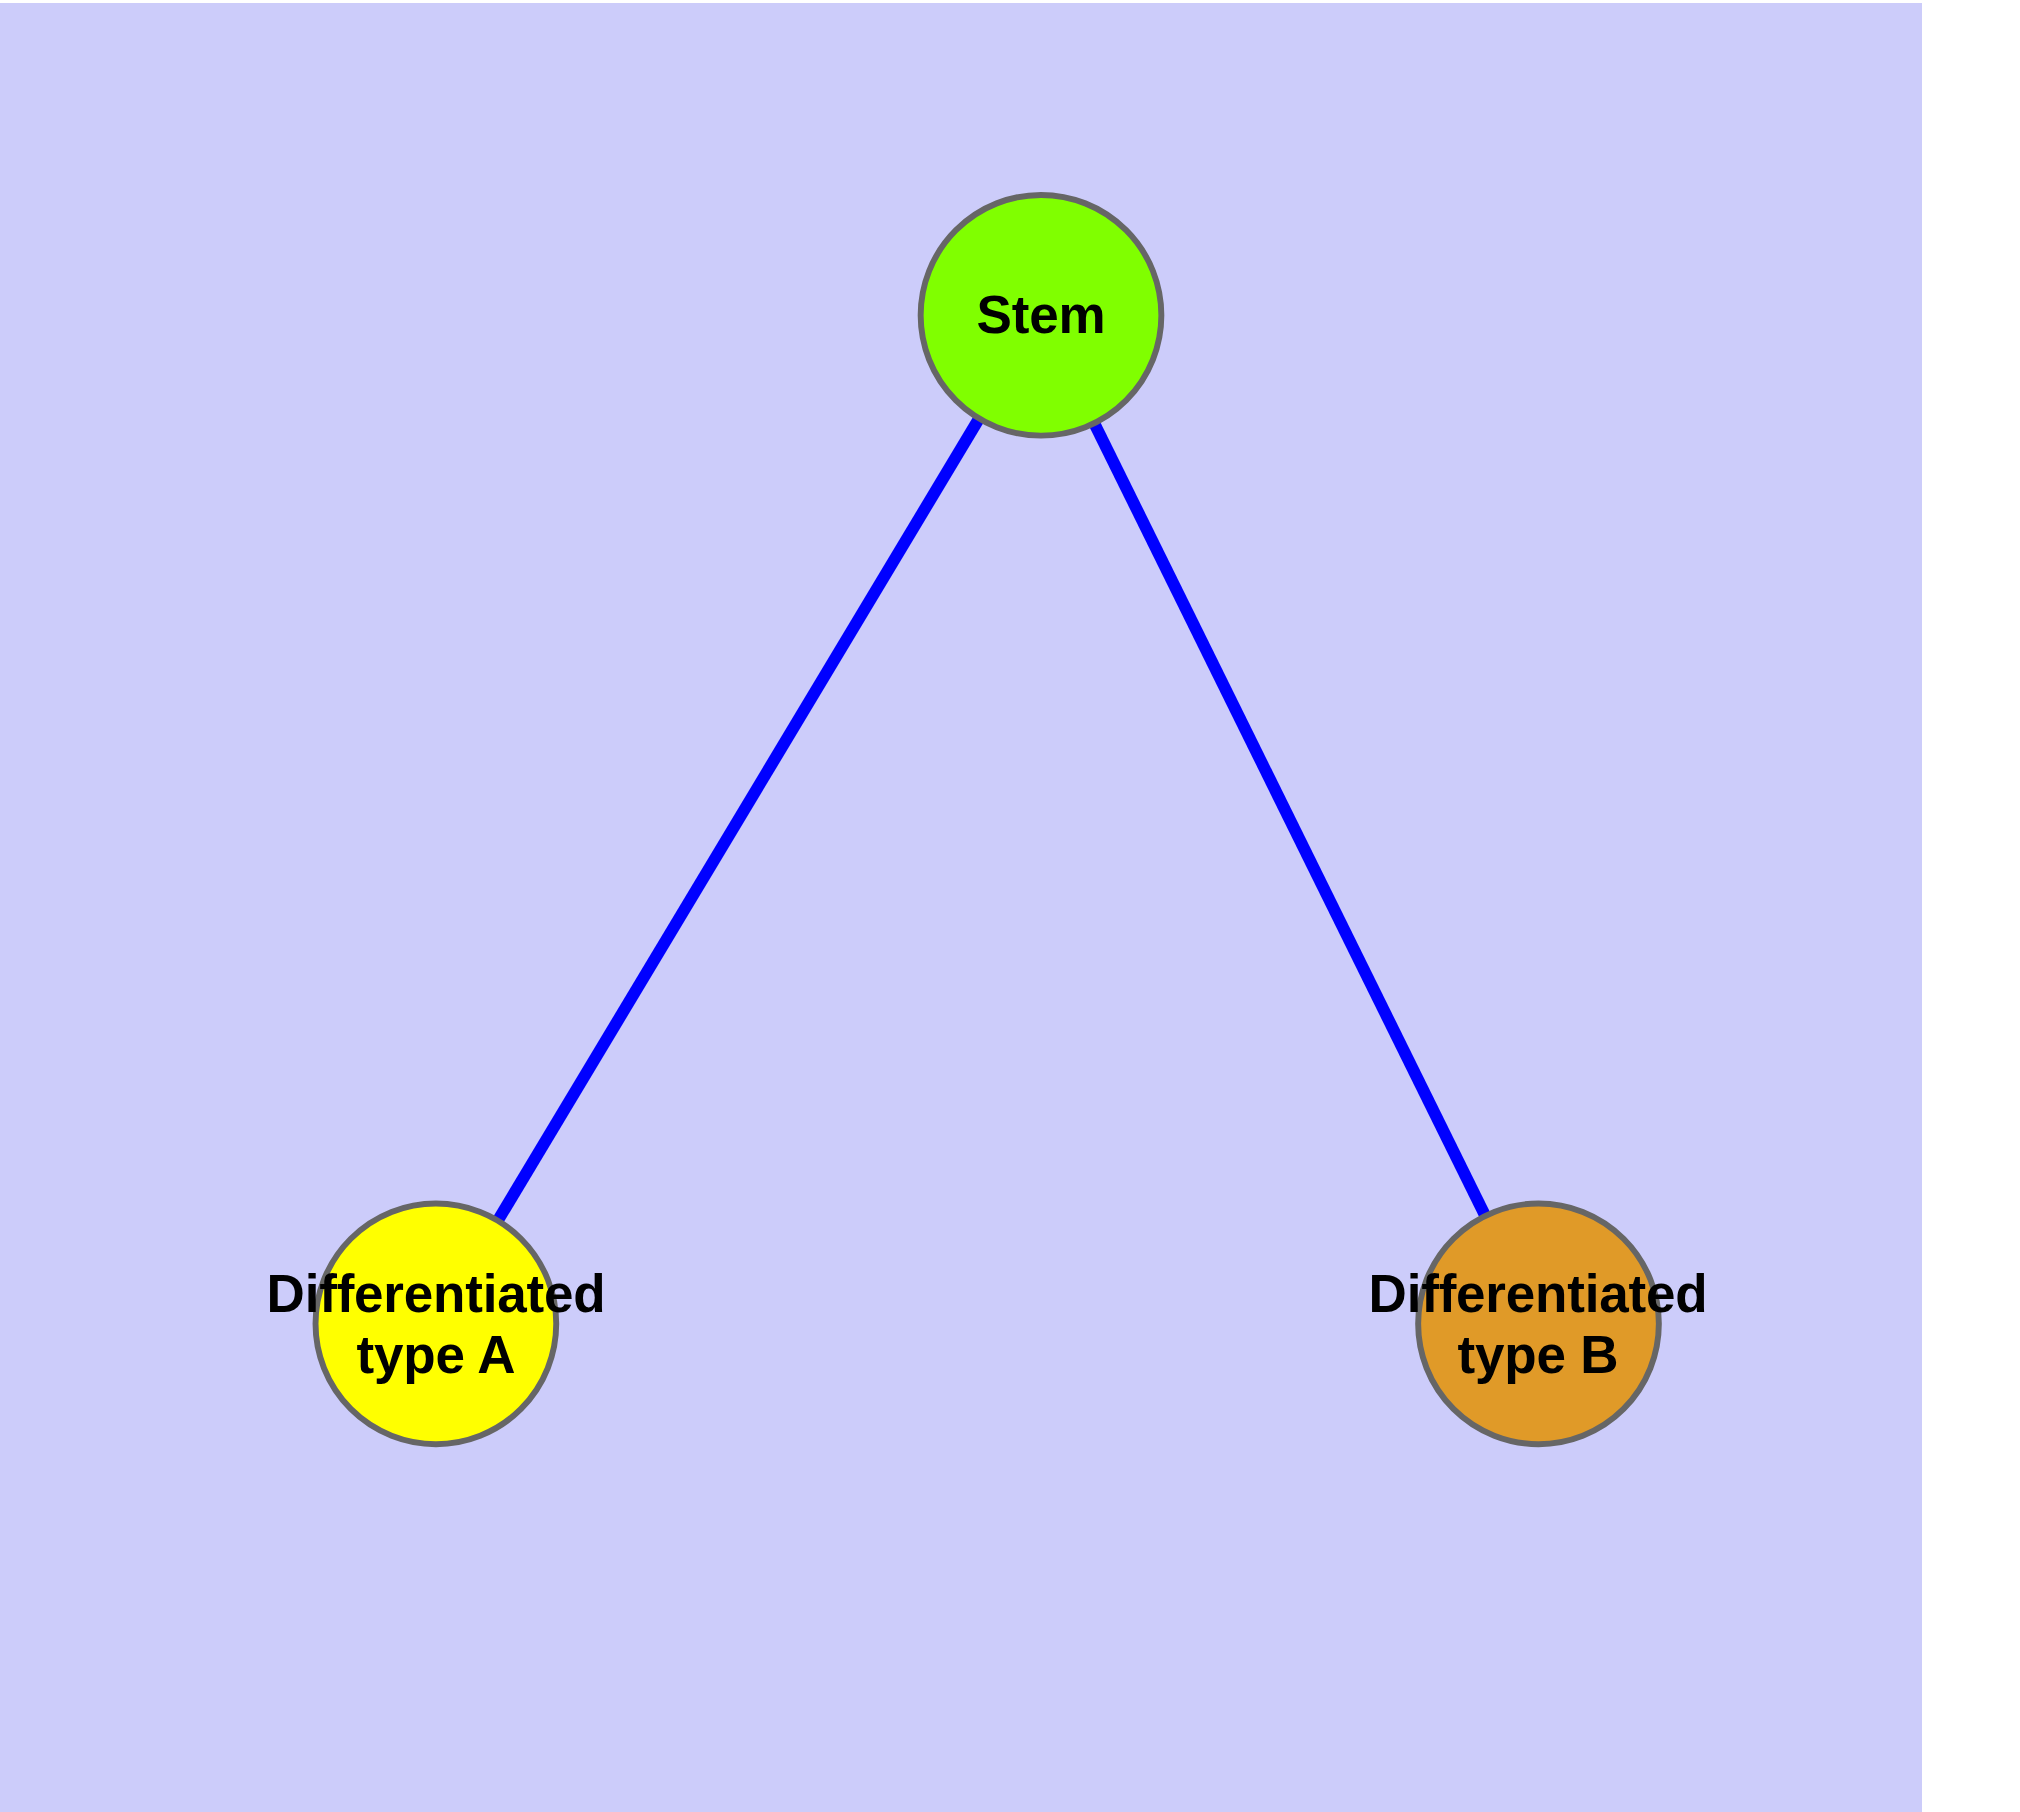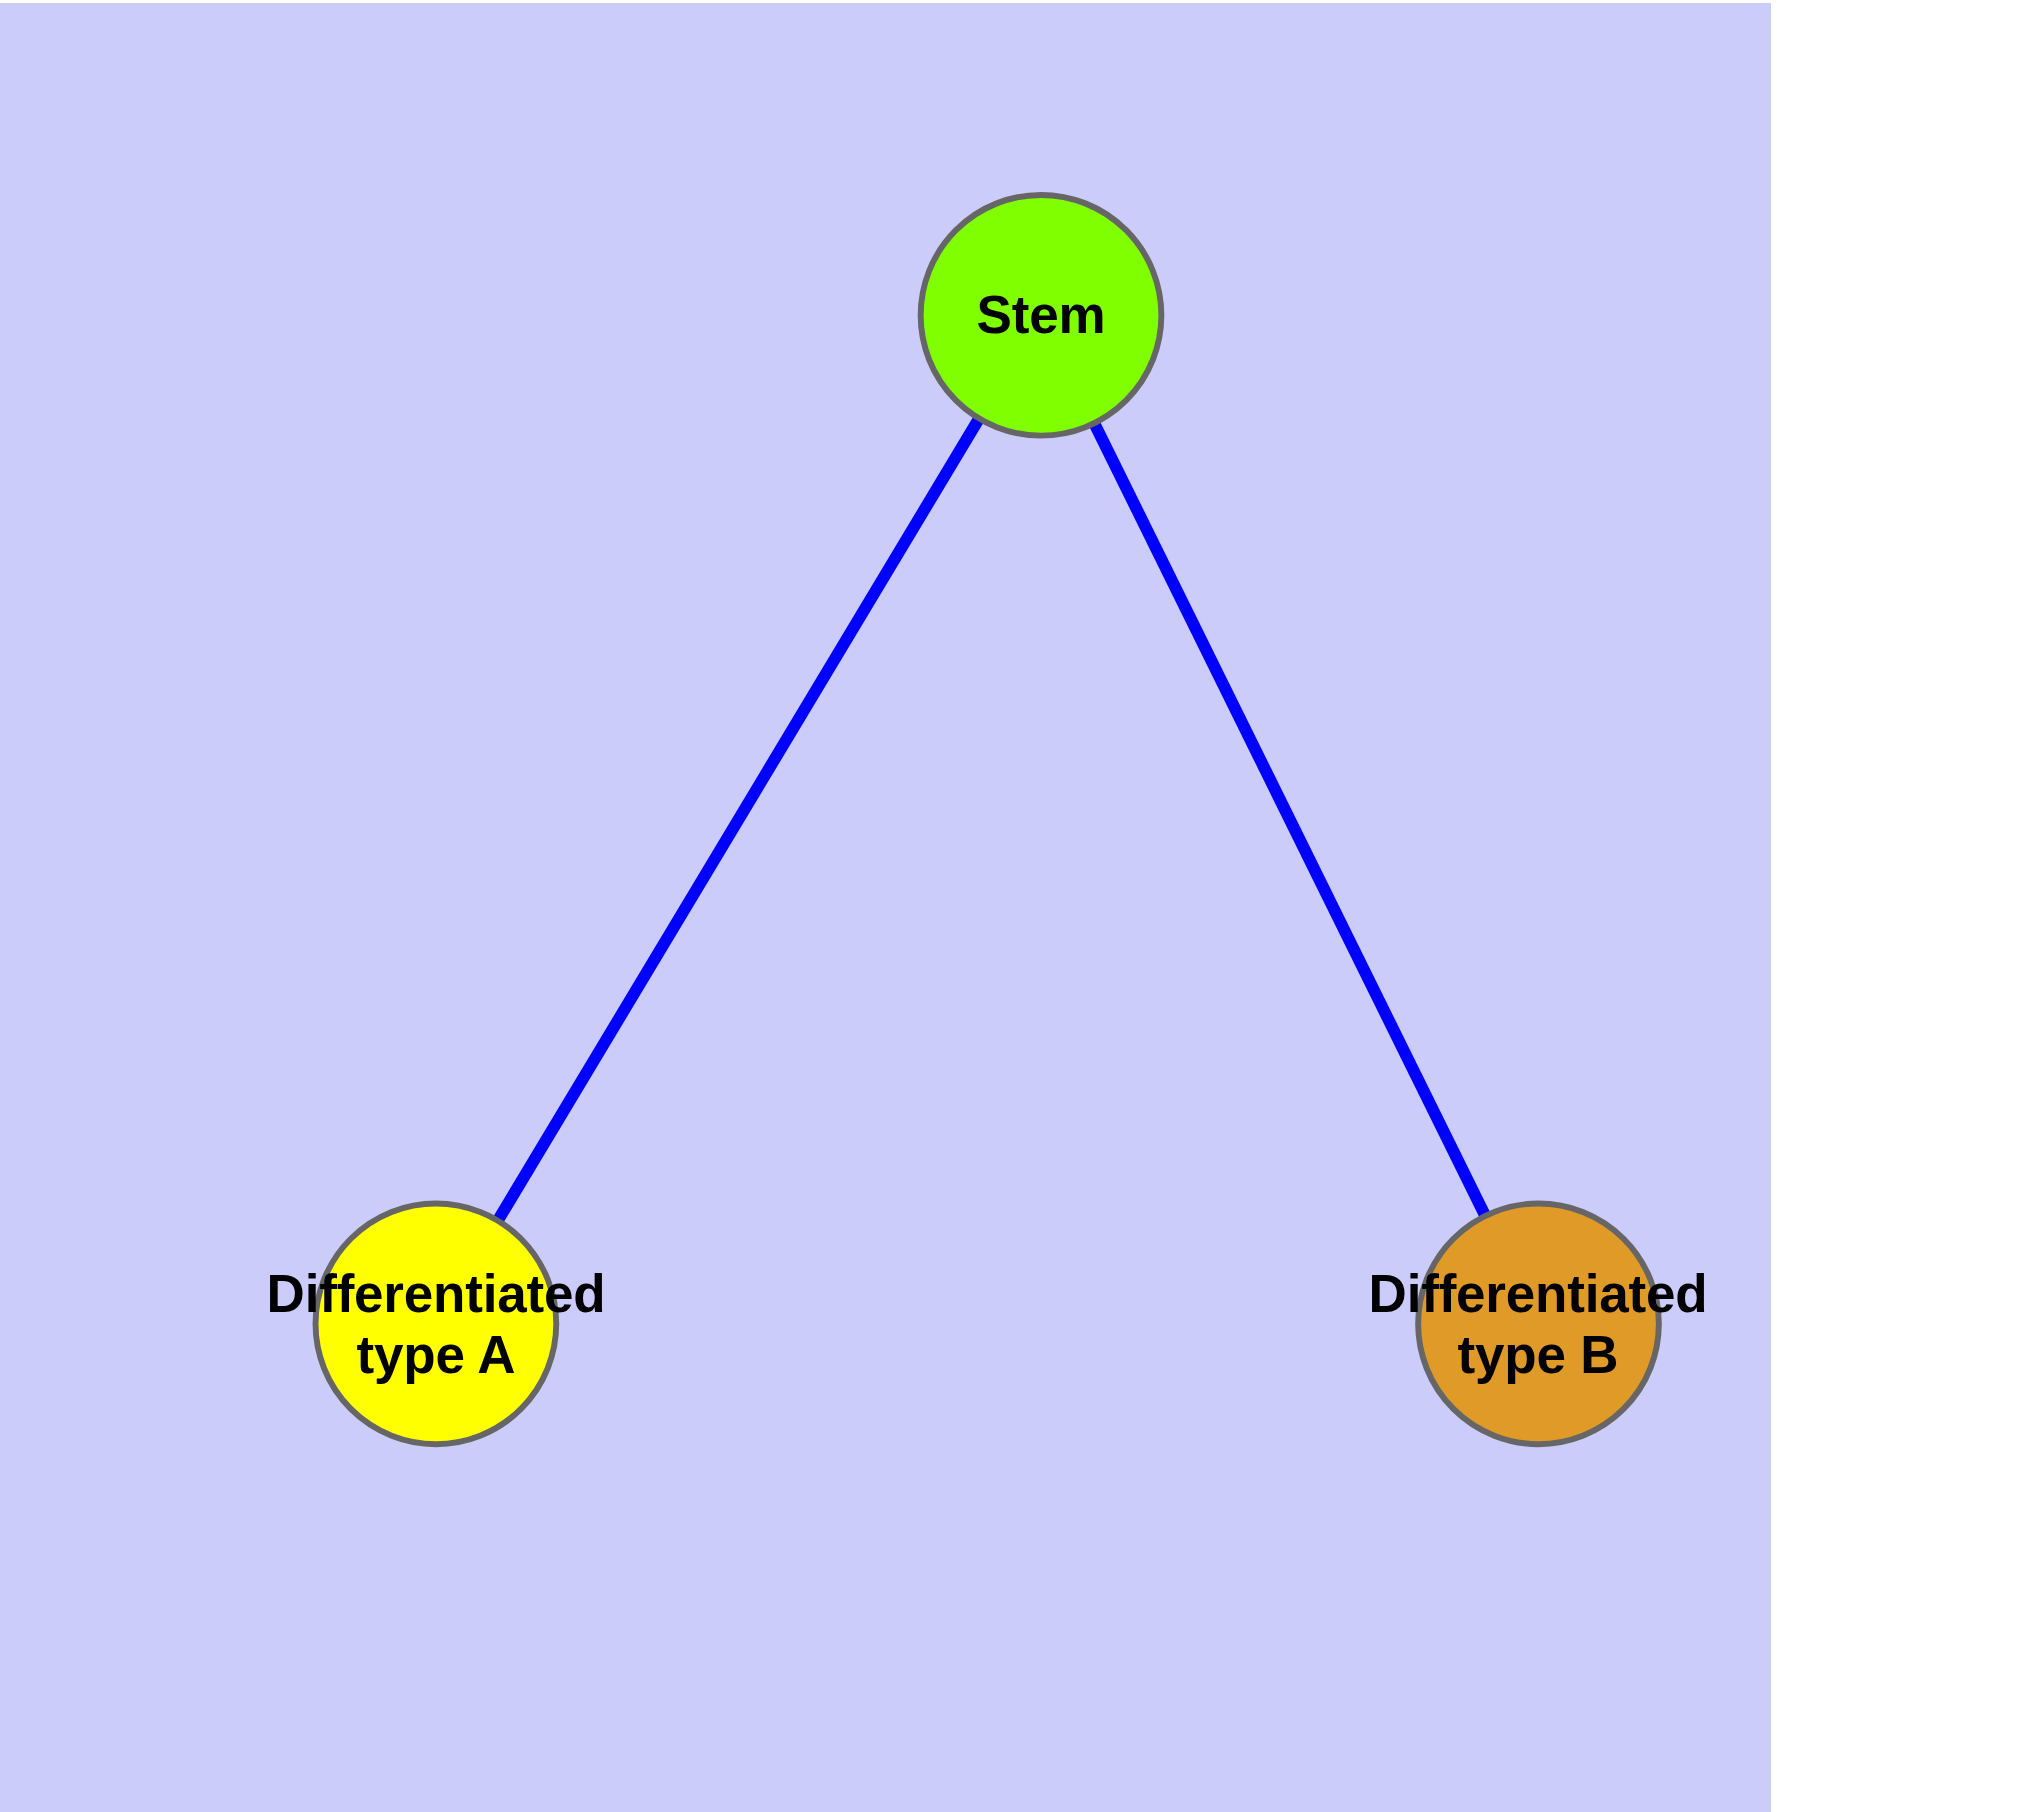--- a/index.html
+++ b/index.html
@@ -2,21 +2,21 @@
 <html style="font-size:13.6px"><head>
 <meta charset="utf-8">
 <style>
   html, body {
     margin: 0;
     padding: 0;
     background: #ffffff;
   }
   #stage {
     position: relative;
-    width: 1771px;
+    width: 1922px;
     height: 1812px;
     background: #ffffff;
     overflow: hidden;
     font-family: "Liberation Sans", sans-serif;
   }
   #canvas-bg {
     position: absolute;
     left: 0;
     top: 3.4px;
     width: 2021px;

